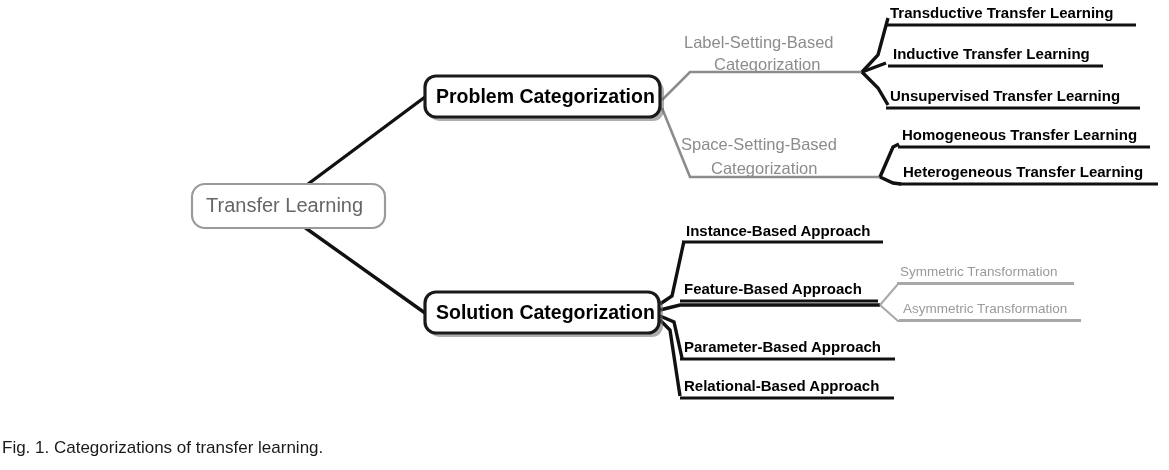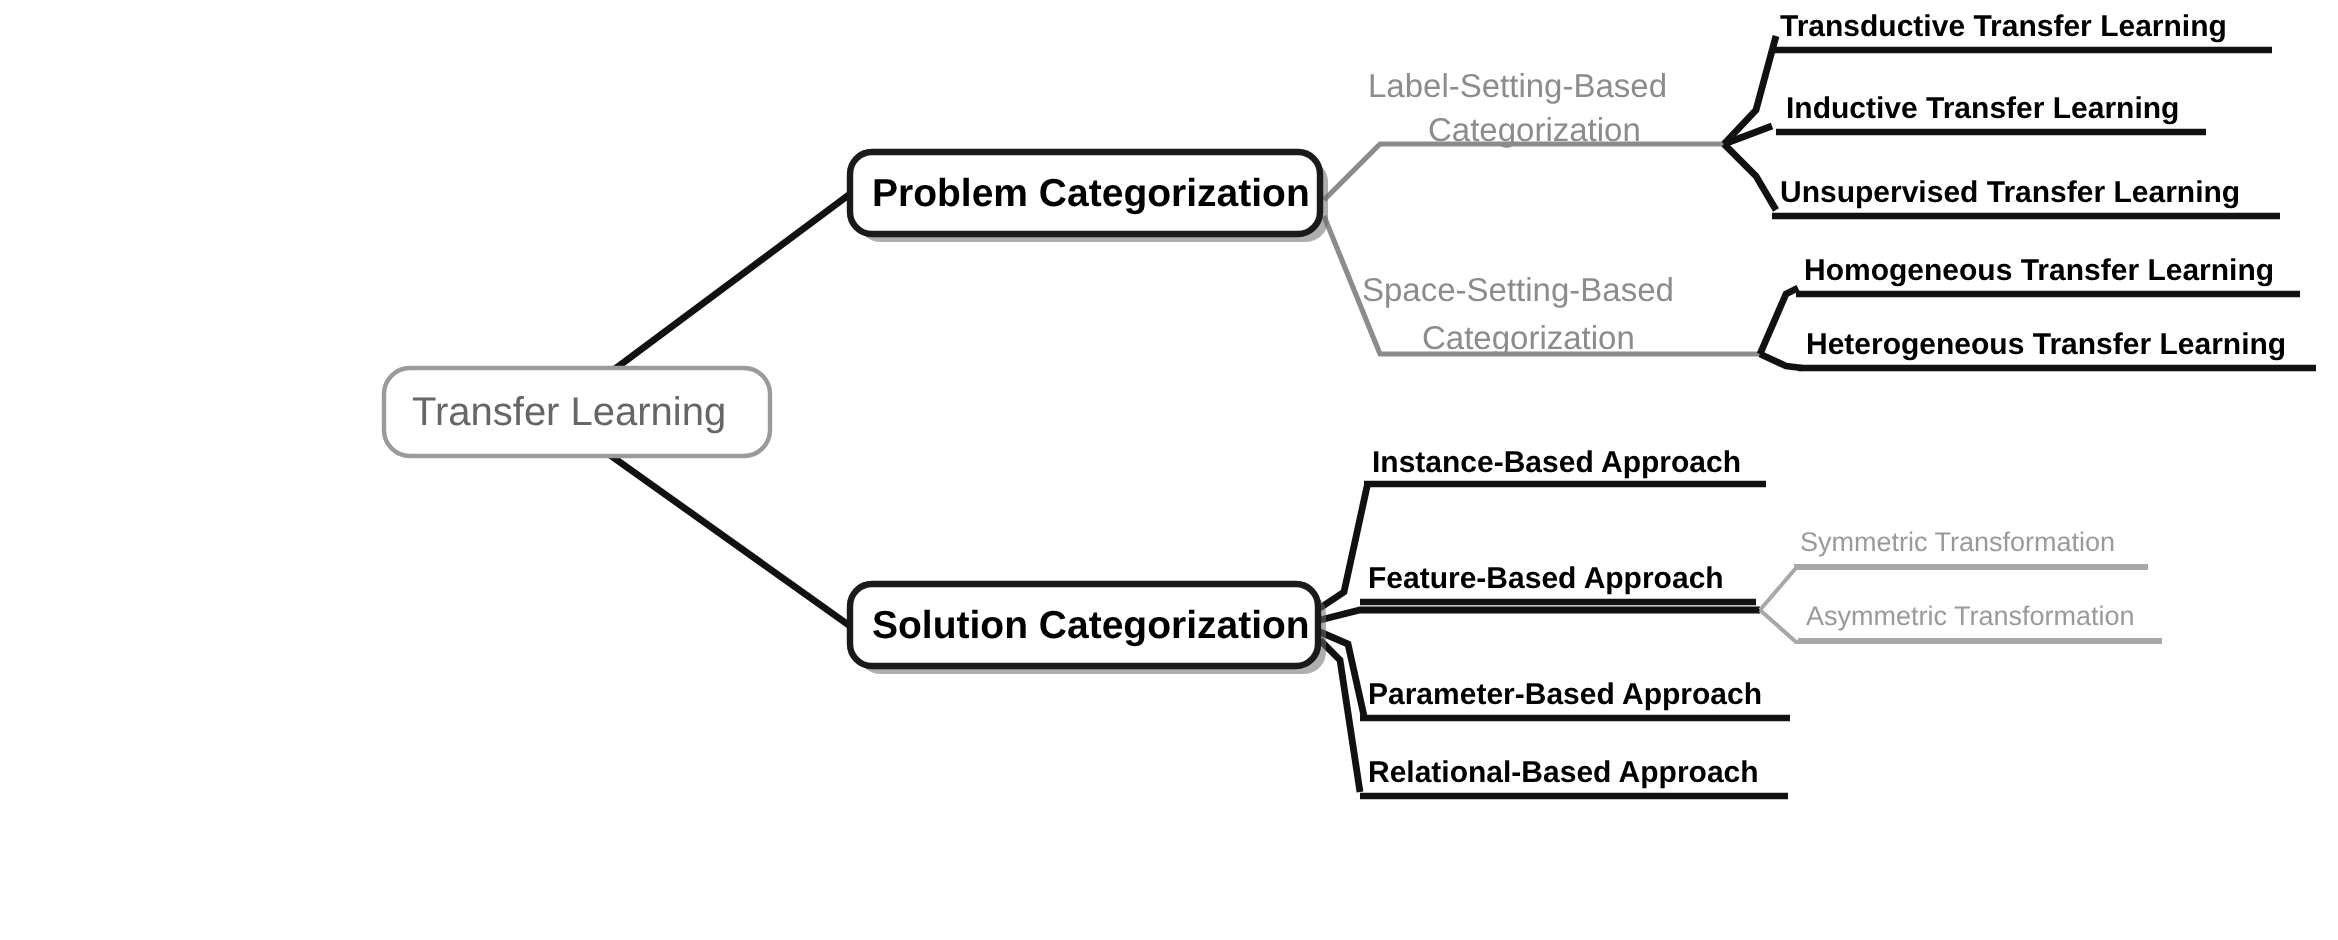--- a/index.html
+++ b/index.html
@@ -231,14 +231,15 @@
       <line class="underline-black" x1="680" y1="359" x2="895" y2="359"></line>
     </g>
 
     <g>
       <text class="label-leaf" x="684" y="387">Relational-Based Approach</text>
       <line class="underline-black" x1="680" y1="398" x2="894" y2="398"></line>
     </g>
 
   </svg>
 
+  <div id="caption">Fig. 1. Categorizations of transfer learning.</div>
 
 </div>
 
 </body></html>

